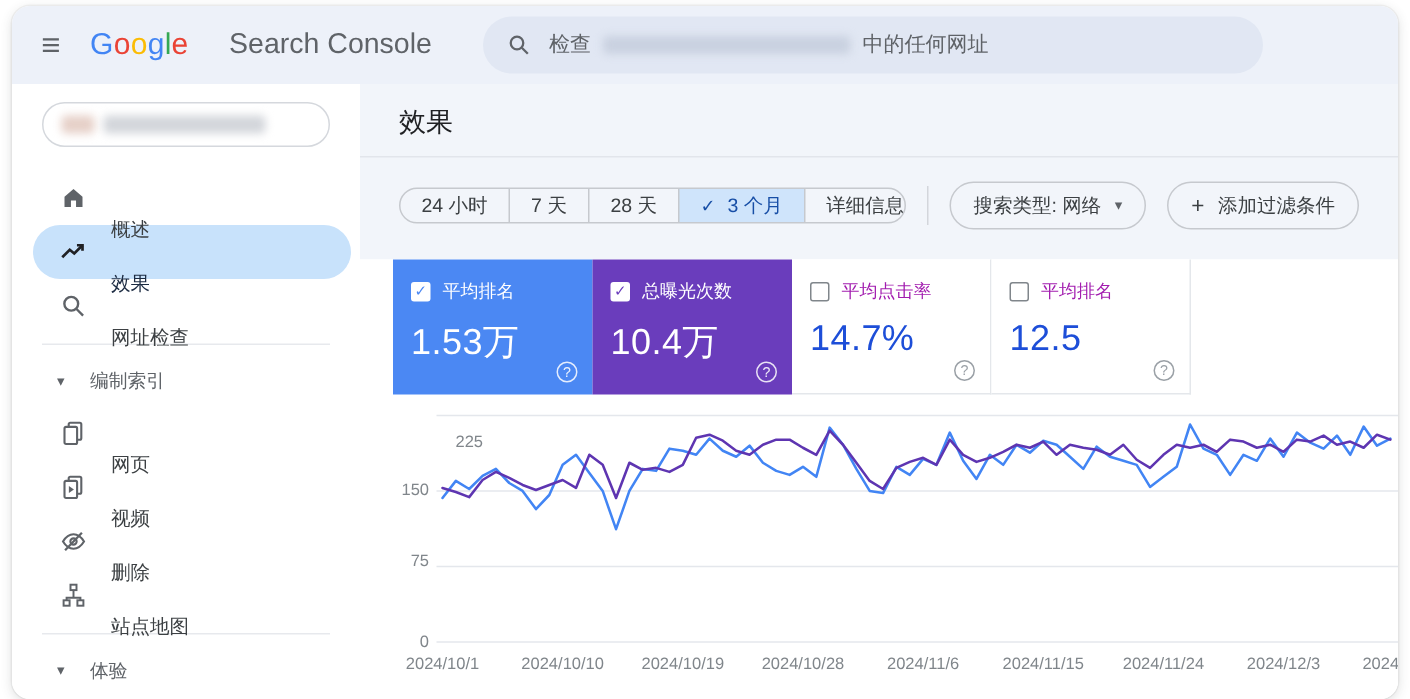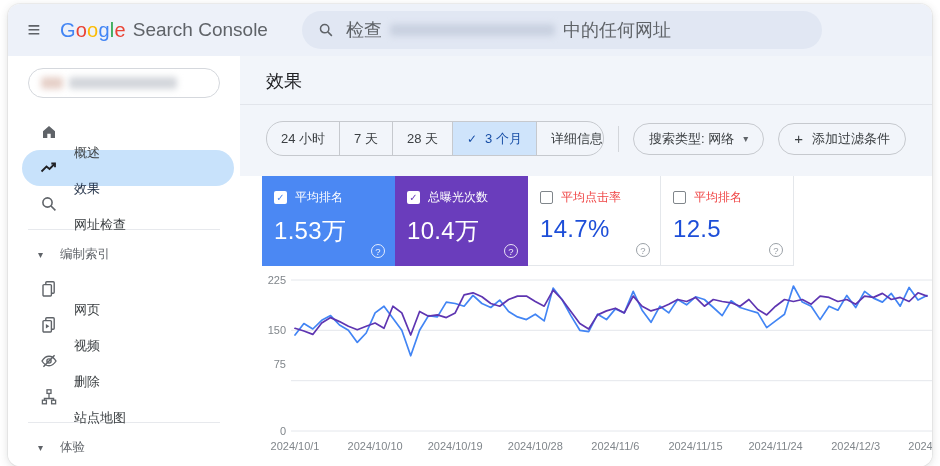--- a/index.html
+++ b/index.html
@@ -6,27 +6,27 @@
   html,body { width: 940px; height: 466px; overflow: hidden; background: #fff;
     font-family: "Liberation Sans", "DejaVu Sans", sans-serif; color:#202124; }
   .window { position:absolute; left:8px; top:4px; width:924px; height:462px;
     background:#fff; border-radius:12px; overflow:hidden; display:flex; flex-direction:column;
     box-shadow:0 0 0 1px rgba(60,64,67,.06), 0 2px 8px rgba(60,64,67,.18); }
 
   
   .topbar { flex:0 0 52px; background:#edf1f9; display:flex; align-items:center; }
   .menu-btn { width:52px; display:flex; justify-content:center; cursor:pointer; }
   .menu-glyph { font-size:22px; color:#5f6368; line-height:1; }
-  .logo { display:flex; align-items:center; }
+  .logo { display:flex; align-items:center;gap:20px; }
   .logo-letters span { font-size:20px; font-weight:500; letter-spacing:.2px; }
   .logo-product { font-size:19px; color:#5f6368; margin-left:7px; }
   .search-pill { margin-left:34px; width:520px; height:38px; border-radius:19px;
     background:#e1e7f3; display:flex; align-items:center; padding:0 16px; cursor:text; }
   .search-pill svg { flex:0 0 auto; }
-  .search-text { font-size:18px; color:#5f6368; margin-left:12px; display:flex; align-items:center; }
+  .search-text { font-size:14px; color:#5f6368; margin-left:12px; display:flex; align-items:center; }
   .blur-blob { height:12px; border-radius:3px; filter:blur(3px); }
   .search-blob { width:165px; background:#c9d1e0; margin:0 8px; }
 
   
   .bodyrow { flex:1; display:flex; min-height:0; }
   .sidebar { flex:0 0 232px; background:#fff; padding-top:10px; }
   .prop-pill { margin:2px 20px 16px; height:30px; border:1px solid #d5d8dd; border-radius:16px;
     display:flex; align-items:center; padding:0 12px; gap:6px; cursor:pointer; }
   .blob-a { width:22px; background:#e6d0c8; }
   .blob-b { width:108px; background:#d3d6db; }
@@ -39,21 +39,21 @@
   .section-caret { font-size:10px; color:#5f6368; width:10px; }
   .section-label { font-size:12.5px; color:#5f6368; margin-left:12px; }
   .sdivider { border-top:1px solid #e7e9ed; margin:7px 20px; }
 
   
   .main { flex:1; min-width:0; background:#fff; display:flex; flex-direction:column; }
   .main-header { background:#f2f5fa; }
   .title-row { padding:13px 26px 11px; border-bottom:1px solid #e2e5eb; }
   .page-title { font-size:18px; color:#202124; }
   .filter-row { display:flex; align-items:center; padding:16px 26px 20px; gap:14px; }
-  .seg { display:flex; align-items:stretch; height:35px; border:1px solid #c6c9ce; border-radius:17px; overflow:hidden; }
+  .seg { display:flex; align-items:stretch; height:24px; border:1px solid #c6c9ce; border-radius:17px; overflow:hidden; }
   .seg-item { display:flex; align-items:center; padding:0 14px; font-size:13px; color:#3c4043;
     border-left:1px solid #c6c9ce; cursor:pointer; white-space:nowrap; }
   .seg-item:first-child { border-left:none; }
   .seg-item.selected { background:#cfe4fb; color:#174ea6; font-weight:500; }
   .seg-check { margin-right:8px; font-size:12px; }
   .seg-arrow { margin-left:10px; font-size:10px; color:#5f6368; }
   .vsep { width:1px; height:26px; background:#d3d6db; }
   .chip { height:32px; border:1px solid #c6c9ce; border-radius:17px; display:flex; align-items:center;
     padding:0 15px; font-size:13px; color:#3c4043; cursor:pointer; white-space:nowrap; }
   .chip .plus { margin-right:9px; font-size:15px; color:#3c4043; }
@@ -63,21 +63,21 @@
   .cards { display:flex; }
   .metric-card { width:133px; height:90px; position:relative; padding:13px 12px 10px; cursor:pointer; background:#fff; }
   .metric-card.plain { border-right:1px solid #e4e7eb; border-bottom:1px solid #e4e7eb; }
   .card-top { display:flex; align-items:center; }
   .cbox { width:13px; height:13px; border-radius:2px; display:flex; align-items:center;
     justify-content:center; font-size:10px; font-weight:700; cursor:pointer; }
   .metric-card.colored .cbox { background:#fff; }
   .metric-card.plain .cbox { border:1.5px solid #80868b; color:transparent; }
   .card-label { font-size:12px; margin-left:8px; }
   .metric-card.colored .card-label, .metric-card.colored .card-value { color:#fff; }
-  .metric-card.plain .card-label { color:#ef4444; }
+  .metric-card.plain .card-label { color:#a21caf; }
   .card-value { font-size:24px; margin-top:9px; letter-spacing:.3px; }
   .metric-card.plain .card-value { color:#1d4ed8; }
   .help { position:absolute; right:10px; bottom:8px; width:14px; height:14px; border-radius:50%;
     font-size:9.5px; display:flex; align-items:center; justify-content:center; cursor:pointer; }
   .metric-card.colored .help { border:1.2px solid rgba(255,255,255,.85); color:rgba(255,255,255,.9); }
   .metric-card.plain .help { border:1.2px solid #9aa0a6; color:#9aa0a6; }
 
   .chart-wrap { margin-top:6px; position:relative; }
   .axis-label { font-size:11px; color:#5f6368; height:16px; margin-bottom:4px; }
   .chart-area { position:relative; width:670px; height:165px; }
@@ -294,23 +294,23 @@
             <svg width="670" height="165">
                 <line x1="29" y1="159.0" x2="670" y2="159.0" stroke="#e4e7ec" stroke-width="1"></line>
                 <line x1="29" y1="108.7" x2="670" y2="108.7" stroke="#e4e7ec" stroke-width="1"></line>
                 <line x1="29" y1="58.3" x2="670" y2="58.3" stroke="#e4e7ec" stroke-width="1"></line>
                 <line x1="29" y1="8.0" x2="670" y2="8.0" stroke="#e4e7ec" stroke-width="1"></line>
                 <polyline points="33.0,63.0 41.9,51.6 50.8,57.0 59.7,48.3 68.6,43.6 77.5,53.0 86.4,58.3 95.3,70.4 104.2,61.0 113.1,40.9 122.0,34.2 130.9,46.3 139.8,58.3 148.7,83.8 157.6,58.3 166.5,43.6 175.4,44.9 184.3,30.1 193.2,31.5 202.1,34.2 211.0,23.4 219.9,31.5 228.8,35.5 237.7,28.1 246.6,39.5 255.5,44.9 264.4,47.6 273.3,42.2 282.2,48.9 291.1,16.1 300.0,27.5 308.9,43.6 317.8,58.3 326.7,59.7 335.6,42.2 344.5,47.6 353.4,36.9 362.3,40.9 371.2,19.4 380.1,38.2 389.0,50.3 397.9,34.2 406.8,40.9 415.7,27.5 424.6,32.8 433.5,24.8 442.4,27.5 451.3,35.5 460.2,43.6 469.1,28.8 478.0,35.5 486.9,38.2 495.8,40.9 504.7,55.6 513.6,48.9 522.5,42.2 531.4,14.0 540.3,30.1 549.2,34.2 558.1,47.6 567.0,34.2 575.9,38.2 584.8,23.4 593.7,35.5 602.6,19.4 611.5,26.1 620.4,30.1 629.3,21.4 638.2,34.2 647.1,15.4 656.0,28.1 664.9,23.4" fill="none" stroke="#4285f4" stroke-width="1.7" stroke-linejoin="round" stroke-linecap="round"></polyline>
                 <polyline points="33.0,56.3 41.9,59.0 50.8,62.4 59.7,51.0 68.6,45.6 77.5,49.6 86.4,54.3 95.3,57.7 104.2,54.3 113.1,51.0 122.0,56.3 130.9,34.2 139.8,40.9 148.7,63.0 157.6,39.5 166.5,44.2 175.4,42.9 184.3,45.6 193.2,40.9 202.1,22.8 211.0,20.8 219.9,24.8 228.8,31.5 237.7,34.2 246.6,27.5 255.5,24.1 264.4,24.1 273.3,29.5 282.2,34.2 291.1,18.1 300.0,27.5 308.9,39.5 317.8,51.6 326.7,57.0 335.6,42.9 344.5,38.9 353.4,36.2 362.3,40.9 371.2,24.1 380.1,34.2 389.0,38.9 397.9,36.2 406.8,32.2 415.7,27.5 424.6,29.5 433.5,25.4 442.4,34.2 451.3,27.5 460.2,29.5 469.1,30.8 478.0,34.2 486.9,27.5 495.8,37.5 504.7,42.9 513.6,34.2 522.5,27.5 531.4,29.5 540.3,27.5 549.2,32.2 558.1,24.1 567.0,25.4 575.9,29.5 584.8,27.5 593.7,32.2 602.6,24.1 611.5,25.4 620.4,21.4 629.3,27.5 638.2,25.4 647.1,29.5 656.0,20.8 664.9,24.1" fill="none" stroke="#5e35b1" stroke-width="1.7" stroke-linejoin="round" stroke-linecap="round"></polyline>
               </svg>
             <div>
                 <div class="ytick" style="top: 153px;">0</div>
-                <div class="ytick" style="top: 86px;">75</div>
+                <div class="ytick" style="top: 99px;">75</div>
                 <div class="ytick" style="top: 52.3333px;">150</div>
-                <div class="ytick" style="top: 2px;">225</div>
+                <div class="ytick" style="top: 20px; margin-left: 36px;">225</div>
               </div>
           </div>
           <div class="xticks">
               <div class="xtick" style="left: 33px;">2024/10/1</div>
               <div class="xtick" style="left: 113.1px;">2024/10/10</div>
               <div class="xtick" style="left: 193.2px;">2024/10/19</div>
               <div class="xtick" style="left: 273.3px;">2024/10/28</div>
               <div class="xtick" style="left: 353.4px;">2024/11/6</div>
               <div class="xtick" style="left: 433.5px;">2024/11/15</div>
               <div class="xtick" style="left: 513.6px;">2024/11/24</div>

